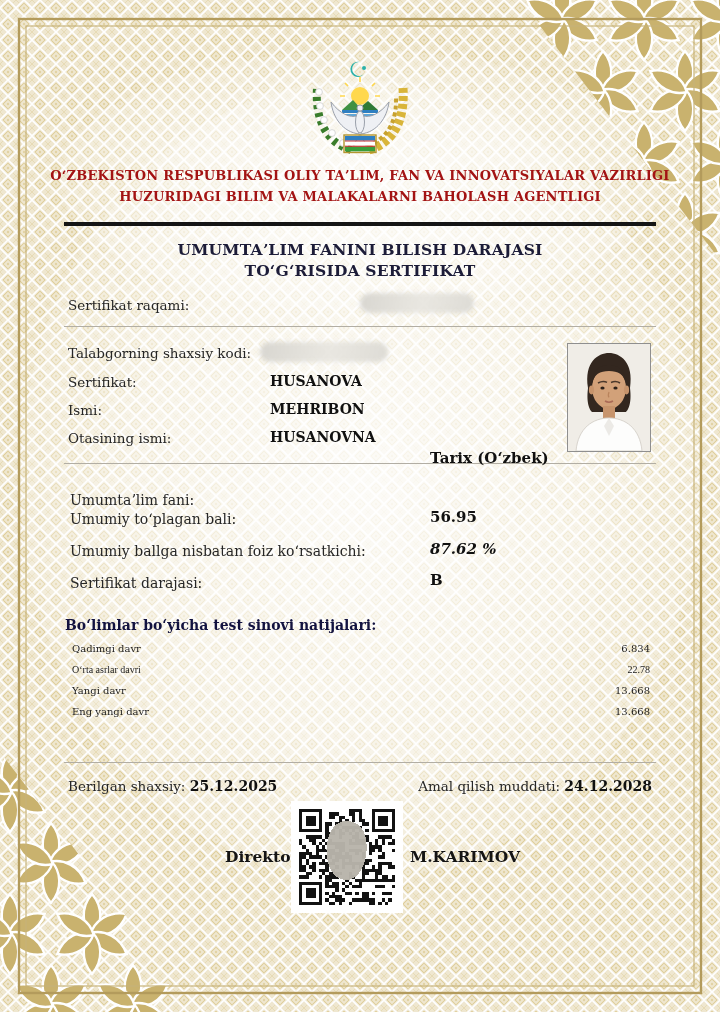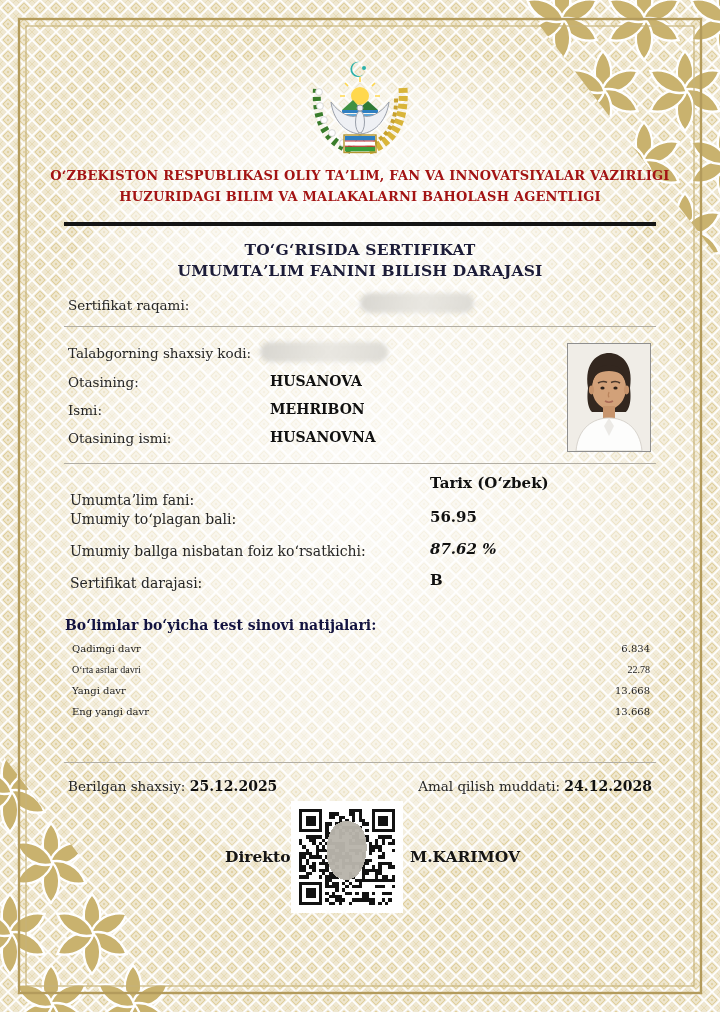--- a/index.html
+++ b/index.html
@@ -151,33 +151,33 @@
     </svg>
 
     <div class="abs ministry">
       <div>OʻZBEKISTON RESPUBLIKASI OLIY TAʼLIM, FAN VA INNOVATSIYALAR VAZIRLIGI</div>
       <div>HUZURIDAGI BILIM VA MALAKALARNI BAHOLASH AGENTLIGI</div>
     </div>
 
     <div class="abs black-rule"></div>
 
     <div class="abs cert-title">
+      <div>UMUMTAʼLIM FANINI BILISH DARAJASI</div>
       <div>TOʻGʻRISIDA SERTIFIKAT</div>
-      <div>UMUMTAʼLIM FANINI BILISH DARAJASI</div>
     </div>
 
     <div class="abs lbl" style="left:68px; top:297px;">Sertifikat raqami:</div>
     <div class="abs redacted" style="left:360px; top:293px; width:114px; height:20px;"></div>
 
     <div class="abs thin-line" style="top:326px;"></div>
 
     <div class="abs lbl" style="left:68px; top:345px;">Talabgorning shaxsiy kodi:</div>
     <div class="abs redacted" style="left:260px; top:342px; width:128px; height:20px;"></div>
 
-    <div class="abs lbl" style="left:68px; top:374px;">Otasining:</div>
+    <div class="abs lbl" style="left:68px; top:374px;">Sertifikat:</div>
     <div class="abs val" style="left:270px; top:373px;">HUSANOVA</div>
 
     <div class="abs lbl" style="left:68px; top:402px;">Ismi:</div>
     <div class="abs val" style="left:270px; top:401px;">MEHRIBON</div>
 
     <div class="abs lbl" style="left:68px; top:430px;">Otasining ismi:</div>
     <div class="abs val" style="left:270px; top:429px;">HUSANOVNA</div>
 
     <div class="abs photo-frame">
       <svg width="82" height="107" viewBox="0 0 82 107">
@@ -200,21 +200,21 @@
 
         <rect x="35" y="62" width="12" height="12" fill="#c7946c"></rect>
         <path d="M8 107 C10 84 25 74 41 74 C57 74 72 84 74 107Z" fill="#fdfdfc" stroke="#d8d4cd" stroke-width="1"></path>
         <path d="M41 74 L36 82 L41 92 L46 82Z" fill="#eceae6"></path>
       </svg>
     </div>
 
     <div class="abs thin-line" style="top:463px;"></div>
 
     <div class="abs lbl" style="left:70px; top:492px; font-size:14px;">Umumtaʼlim fani:</div>
-    <div class="abs subj-val" style="left:430px; top:474px;">Tarix (Oʻzbek)</div>
+    <div class="abs subj-val" style="left:430px; top:449px;">Tarix (Oʻzbek)</div>
 
     <div class="abs lbl" style="left:70px; top:511px; font-size:14px;">Umumiy toʻplagan bali:</div>
     <div class="abs subj-val" style="left:430px; top:508px;">56.95</div>
 
     <div class="abs lbl" style="left:70px; top:543px; font-size:14px;">Umumiy ballga nisbatan foiz koʻrsatkichi:</div>
     <div class="abs subj-val" style="left:430px; top:540px;font-style:italic;">87.62 %</div>
 
     <div class="abs lbl" style="left:70px; top:575px; font-size:14px;">Sertifikat darajasi:</div>
     <div class="abs subj-val" style="left:430px; top:571px;">B</div>
 

